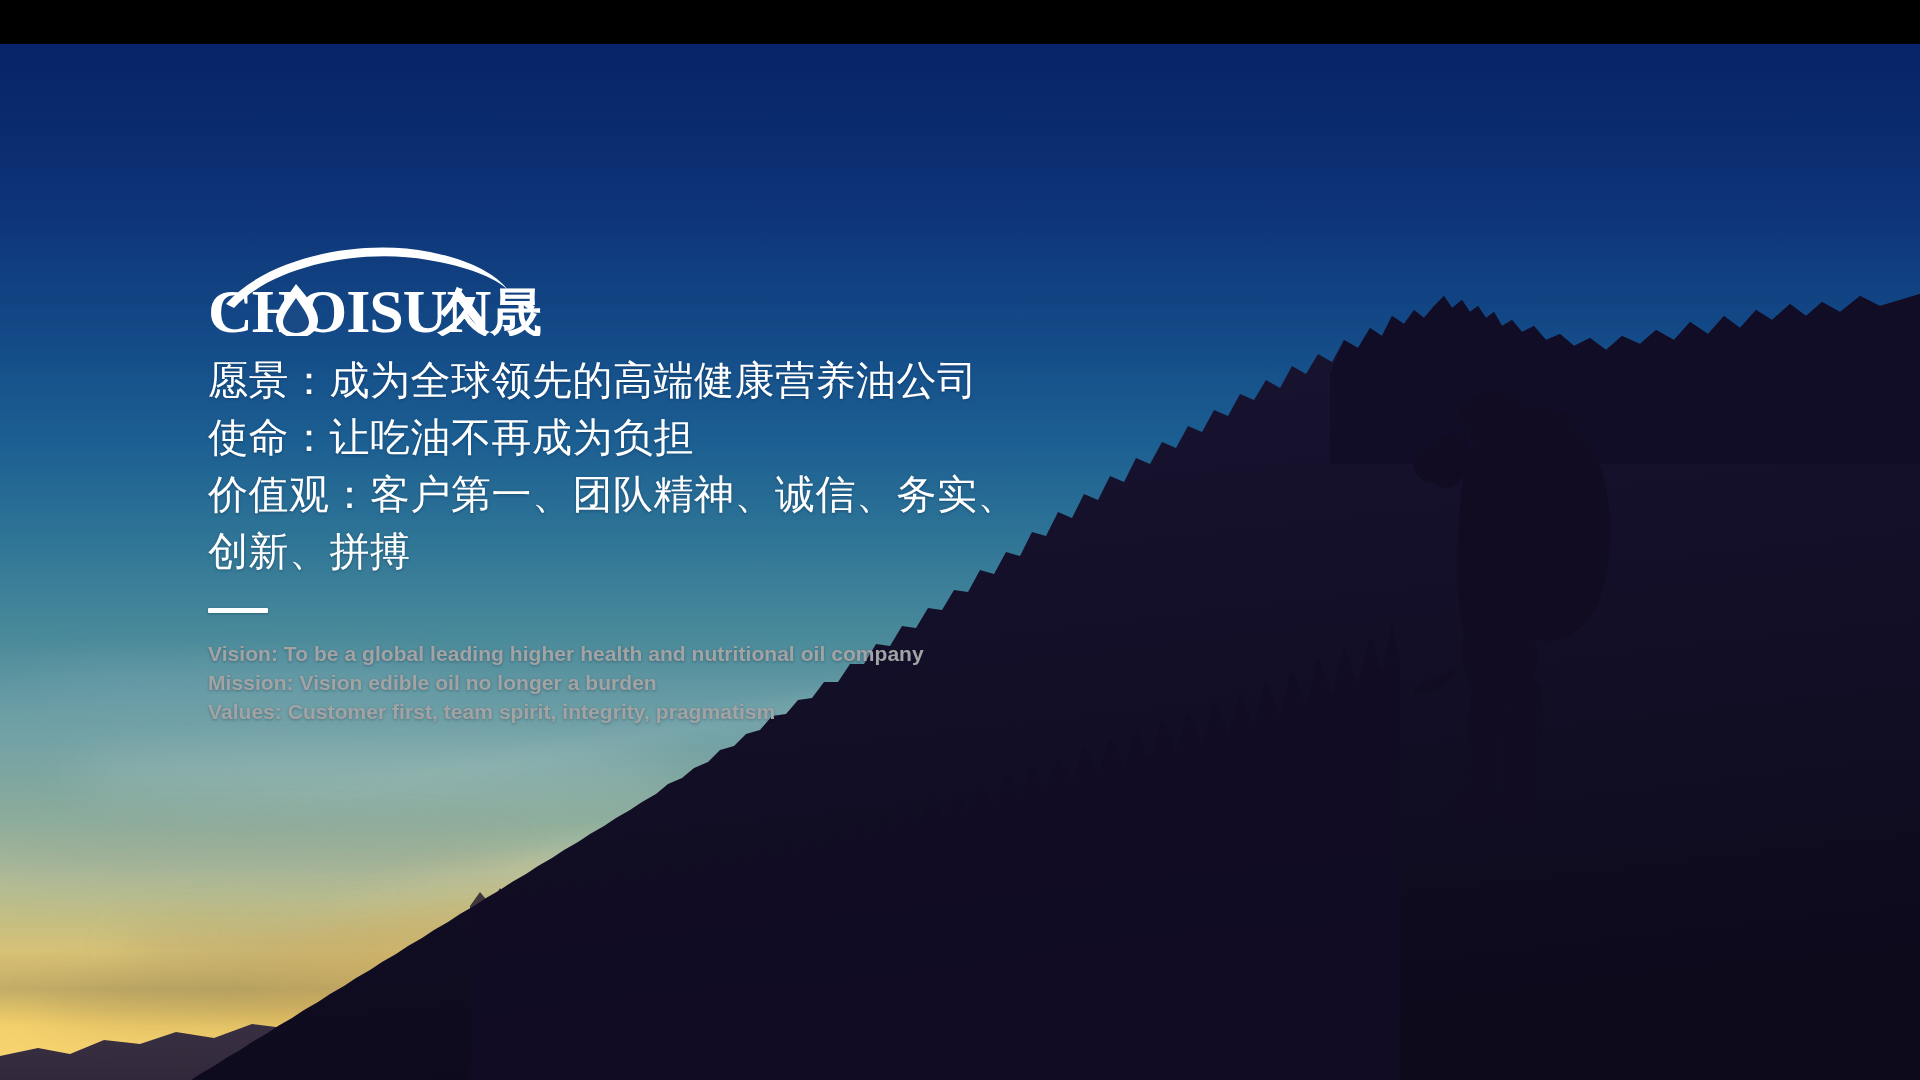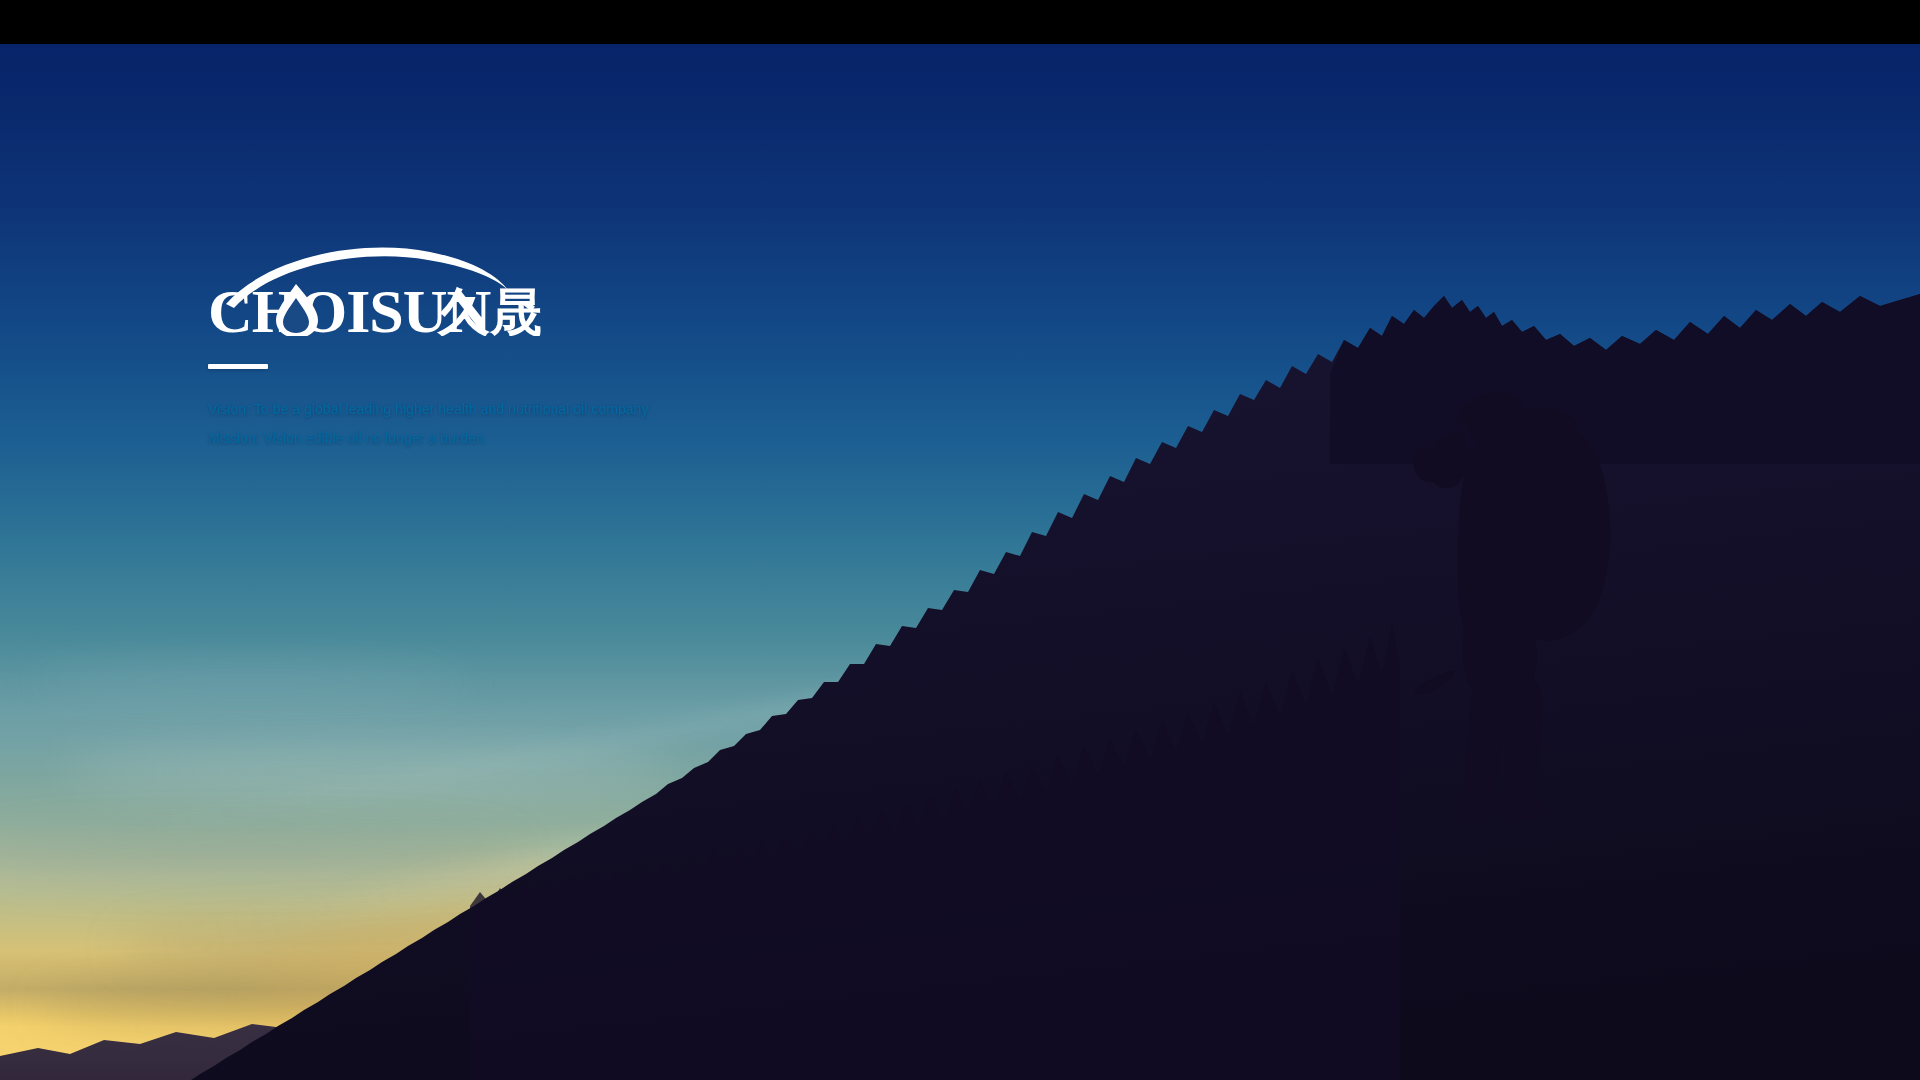--- a/index.html
+++ b/index.html
@@ -101,24 +101,24 @@
     text-shadow:0 1px 3px rgba(0,25,60,.35);
     font-family:"DejaVu Sans","Liberation Sans",sans-serif;
   }
 
   .divider{
     width:60px;height:5px;background:#ffffff;margin:28px 0 26px 0;border-radius:1px;
     box-shadow:0 1px 3px rgba(0,25,60,.3);
   }
 
   .en-line{
-    color:#0369a1;
-    font-size:14px;
+    color:#a3a3a3;
+    font-size:21px;
     line-height:29px;
-    font-weight:400;
+    font-weight:700;
     letter-spacing:.05px;
     white-space:nowrap;
     text-shadow:0 1px 3px rgba(0,30,60,.35);
     font-family:"Liberation Sans","DejaVu Sans",sans-serif;
   }
 </style>
 </head>
 <body>
 
 <div id="stage">
@@ -268,22 +268,29 @@
           <path d="M88 44 C100 58 110 70 110 80 C110 91 101 98 89 98
                    C77 98 68 91 68 80 C68 70 78 58 88 44 Z" fill="#ffffff"></path>
           <path d="M88 58 C95 68 101 76 101 82 C101 89 95 93 88 93
                    C81 93 75 89 75 82 C75 76 81 68 88 58 Z" fill="#1a4a86"></path>
         </g>
 
         <text x="230" y="90" font-family="'DejaVu Sans','Liberation Sans',sans-serif" font-size="52" font-weight="700" fill="#ffffff">久晟</text>
       </svg>
     </div>
 
+    <div class="cn-block">
+      <div class="cn-line">愿景：成为全球领先的高端健康营养油公司</div>
+      <div class="cn-line">使命：让吃油不再成为负担</div>
+      <div class="cn-line">价值观：客户第一、团队精神、诚信、务实、</div>
+      <div class="cn-line">创新、拼搏</div>
+    </div>
 
     <div class="divider"></div>
 
     <div class="en-block">
       <div class="en-line">Vision: To be a global leading higher health and nutritional oil company</div>
       <div class="en-line">Mission: Vision edible oil no longer a burden</div>
+      <div class="en-line">Values: Customer first, team spirit, integrity, pragmatism</div>
     </div>
 
   </div>
 </div>
 
 </body></html>

